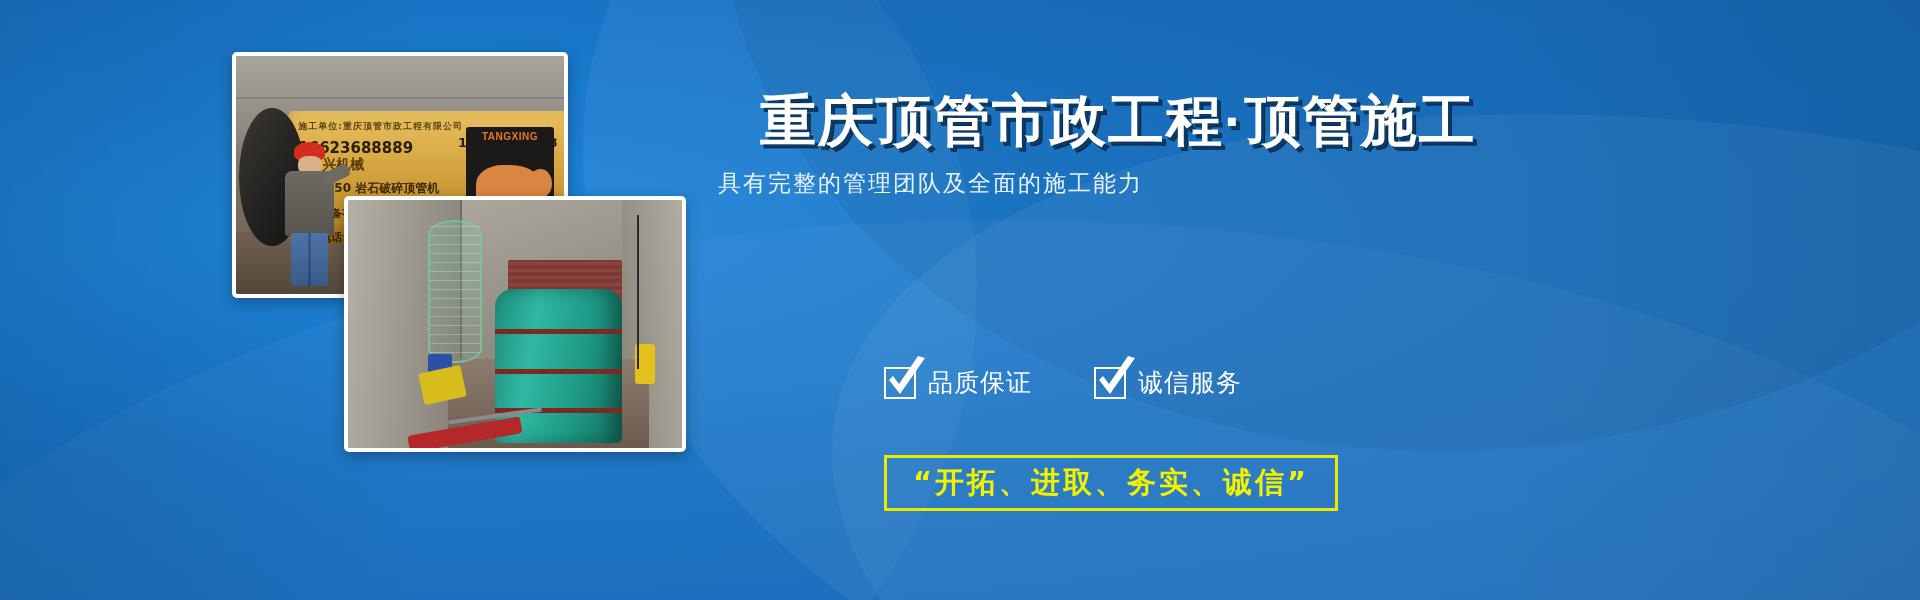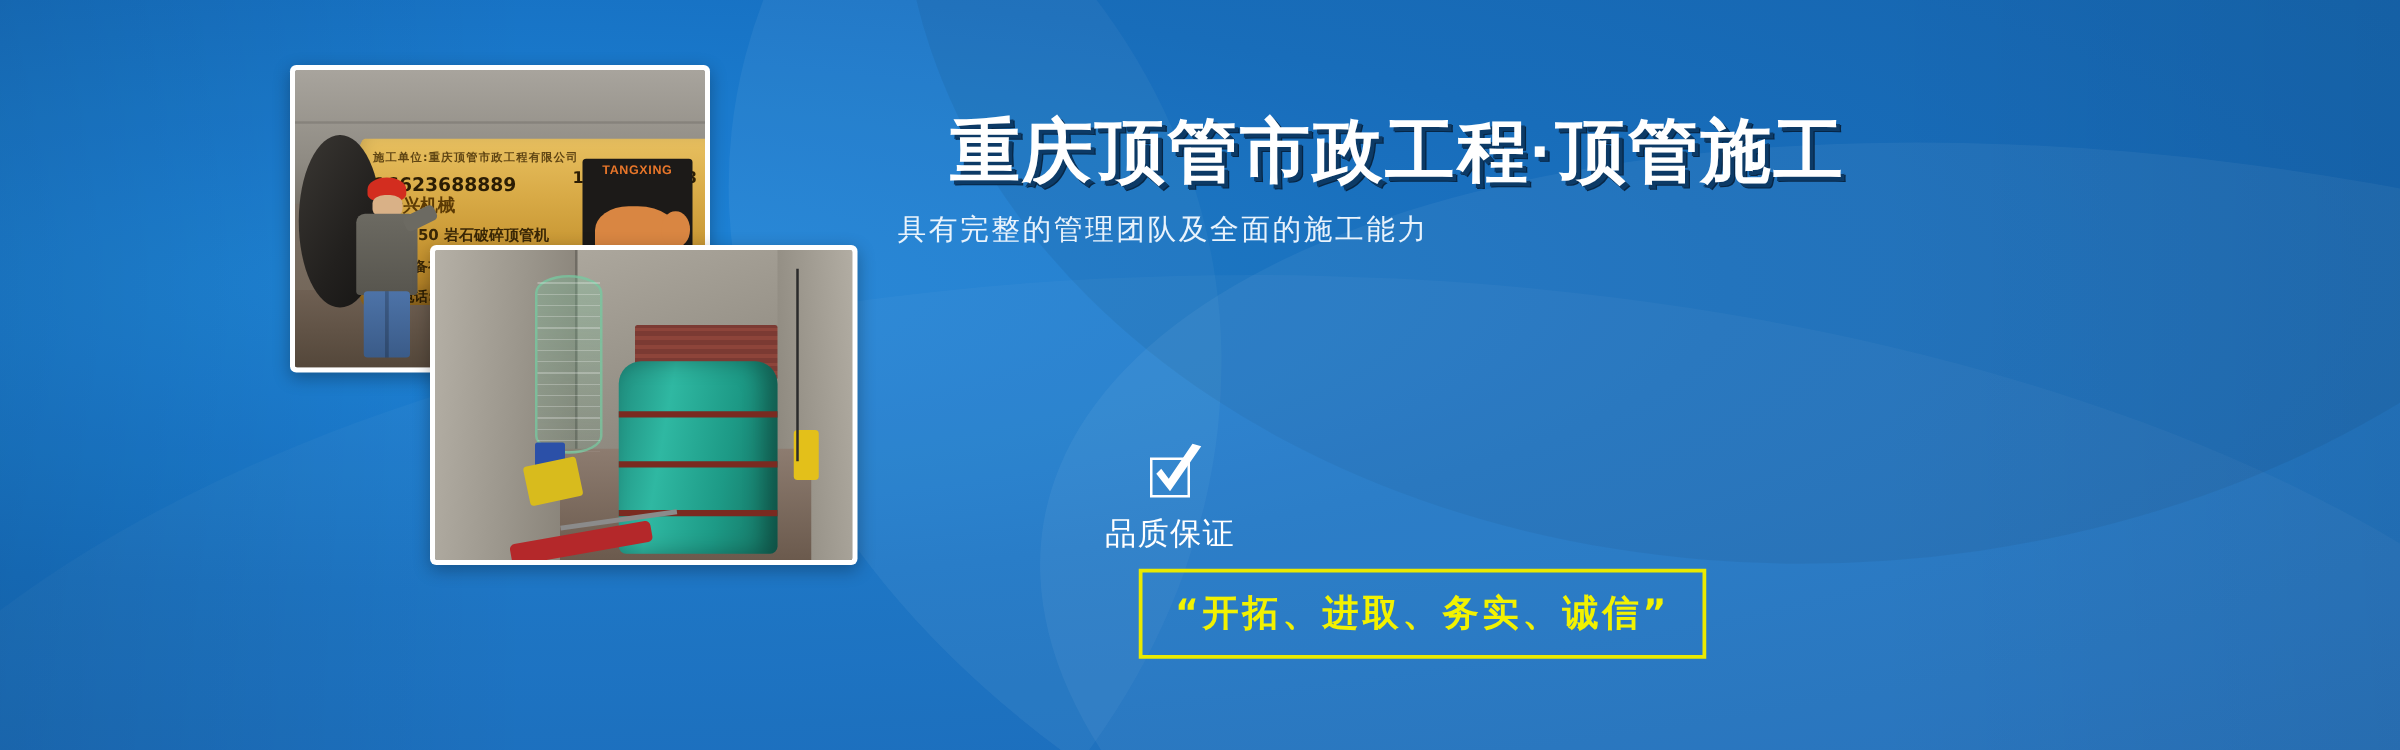--- a/index.html
+++ b/index.html
@@ -118,27 +118,27 @@
      font-family:Liberation Sans, sans-serif;
      text-shadow:3px 3px 0 #0c3a66, 4px 4px 0 rgba(6,30,55,.9);margin-left:44px;}
   #page-subtitle{position:absolute;left:-170px;top:168px;
      font-size:23px;color:#e9f3fc;letter-spacing:2px;white-space:nowrap;
      font-family:Liberation Mono, monospace;}
   #service-banner{position:absolute;left:-1px;top:278px;height:46px;line-height:46px;
      background:#eaea00;color:#101010;font-size:24px;font-weight:bold;letter-spacing:1px;
      padding:0 22px;white-space:nowrap;box-shadow:3px 4px 7px rgba(0,0,0,.25);
      font-family:"DejaVu Sans","Liberation Sans",sans-serif;}
   #feature-list{position:absolute;left:-4px;top:366px;display:flex;align-items:center;gap:62px;}
-  .feature{display:flex;align-items:center;gap:12px;flex-direction:column;}
+  .feature{display:flex;align-items:center;gap:12px;}
   .chk{position:relative;width:32px;height:32px;border:2px solid #ffffff;box-sizing:border-box;}
   .chk svg{position:absolute;left:-1px;top:-13px;width:44px;height:46px;overflow:visible;}
   .feature-label{font-size:25px;color:#ffffff;letter-spacing:1px;white-space:nowrap;
      font-family:"DejaVu Sans","Liberation Sans",sans-serif;}
-  #slogan-box{position:absolute;left:-4px;top:455px;height:72px;box-sizing:border-box;
-     border:3px solid #eaea00;display:flex;align-items:center;padding:0 26px;margin-left:27px;}
+  #slogan-box{position:absolute;left:-4px;top:455px;height:56px;box-sizing:border-box;
+     border:3px solid #eaea00;display:flex;align-items:center;padding:0 26px;}
   #slogan-text{font-size:29px;color:#f2f200;letter-spacing:3px;white-space:nowrap;font-weight:bold;
      font-family:"DejaVu Sans","Liberation Sans",sans-serif;}
 </style>
 </head>
 <body>
 
 <div class="banner">
 
   <div class="swoosh sw1"></div>
   <div class="swoosh sw2"></div>
@@ -210,20 +210,28 @@
       <div class="feature">
         <span class="chk">
           <svg viewBox="0 0 44 46" aria-hidden="true">
             <path d="M4 24 L15 38 L40 2 L33 0 L14 28 L8 20 Z" fill="#ffffff"></path>
           </svg>
         </span>
         <span class="feature-label">品质保证</span>
       </div>
 
 
+      <div class="feature">
+        <span class="chk">
+          <svg viewBox="0 0 44 46" aria-hidden="true">
+            <path d="M4 24 L15 38 L40 2 L33 0 L14 28 L8 20 Z" fill="#ffffff"></path>
+          </svg>
+        </span>
+        <span class="feature-label">诚信服务</span>
+      </div>
 
     </div>
 
     <div id="slogan-box">
       <span id="slogan-text">“开拓、进取、务实、诚信”</span>
     </div>
 
   </div>
 </div>
 

